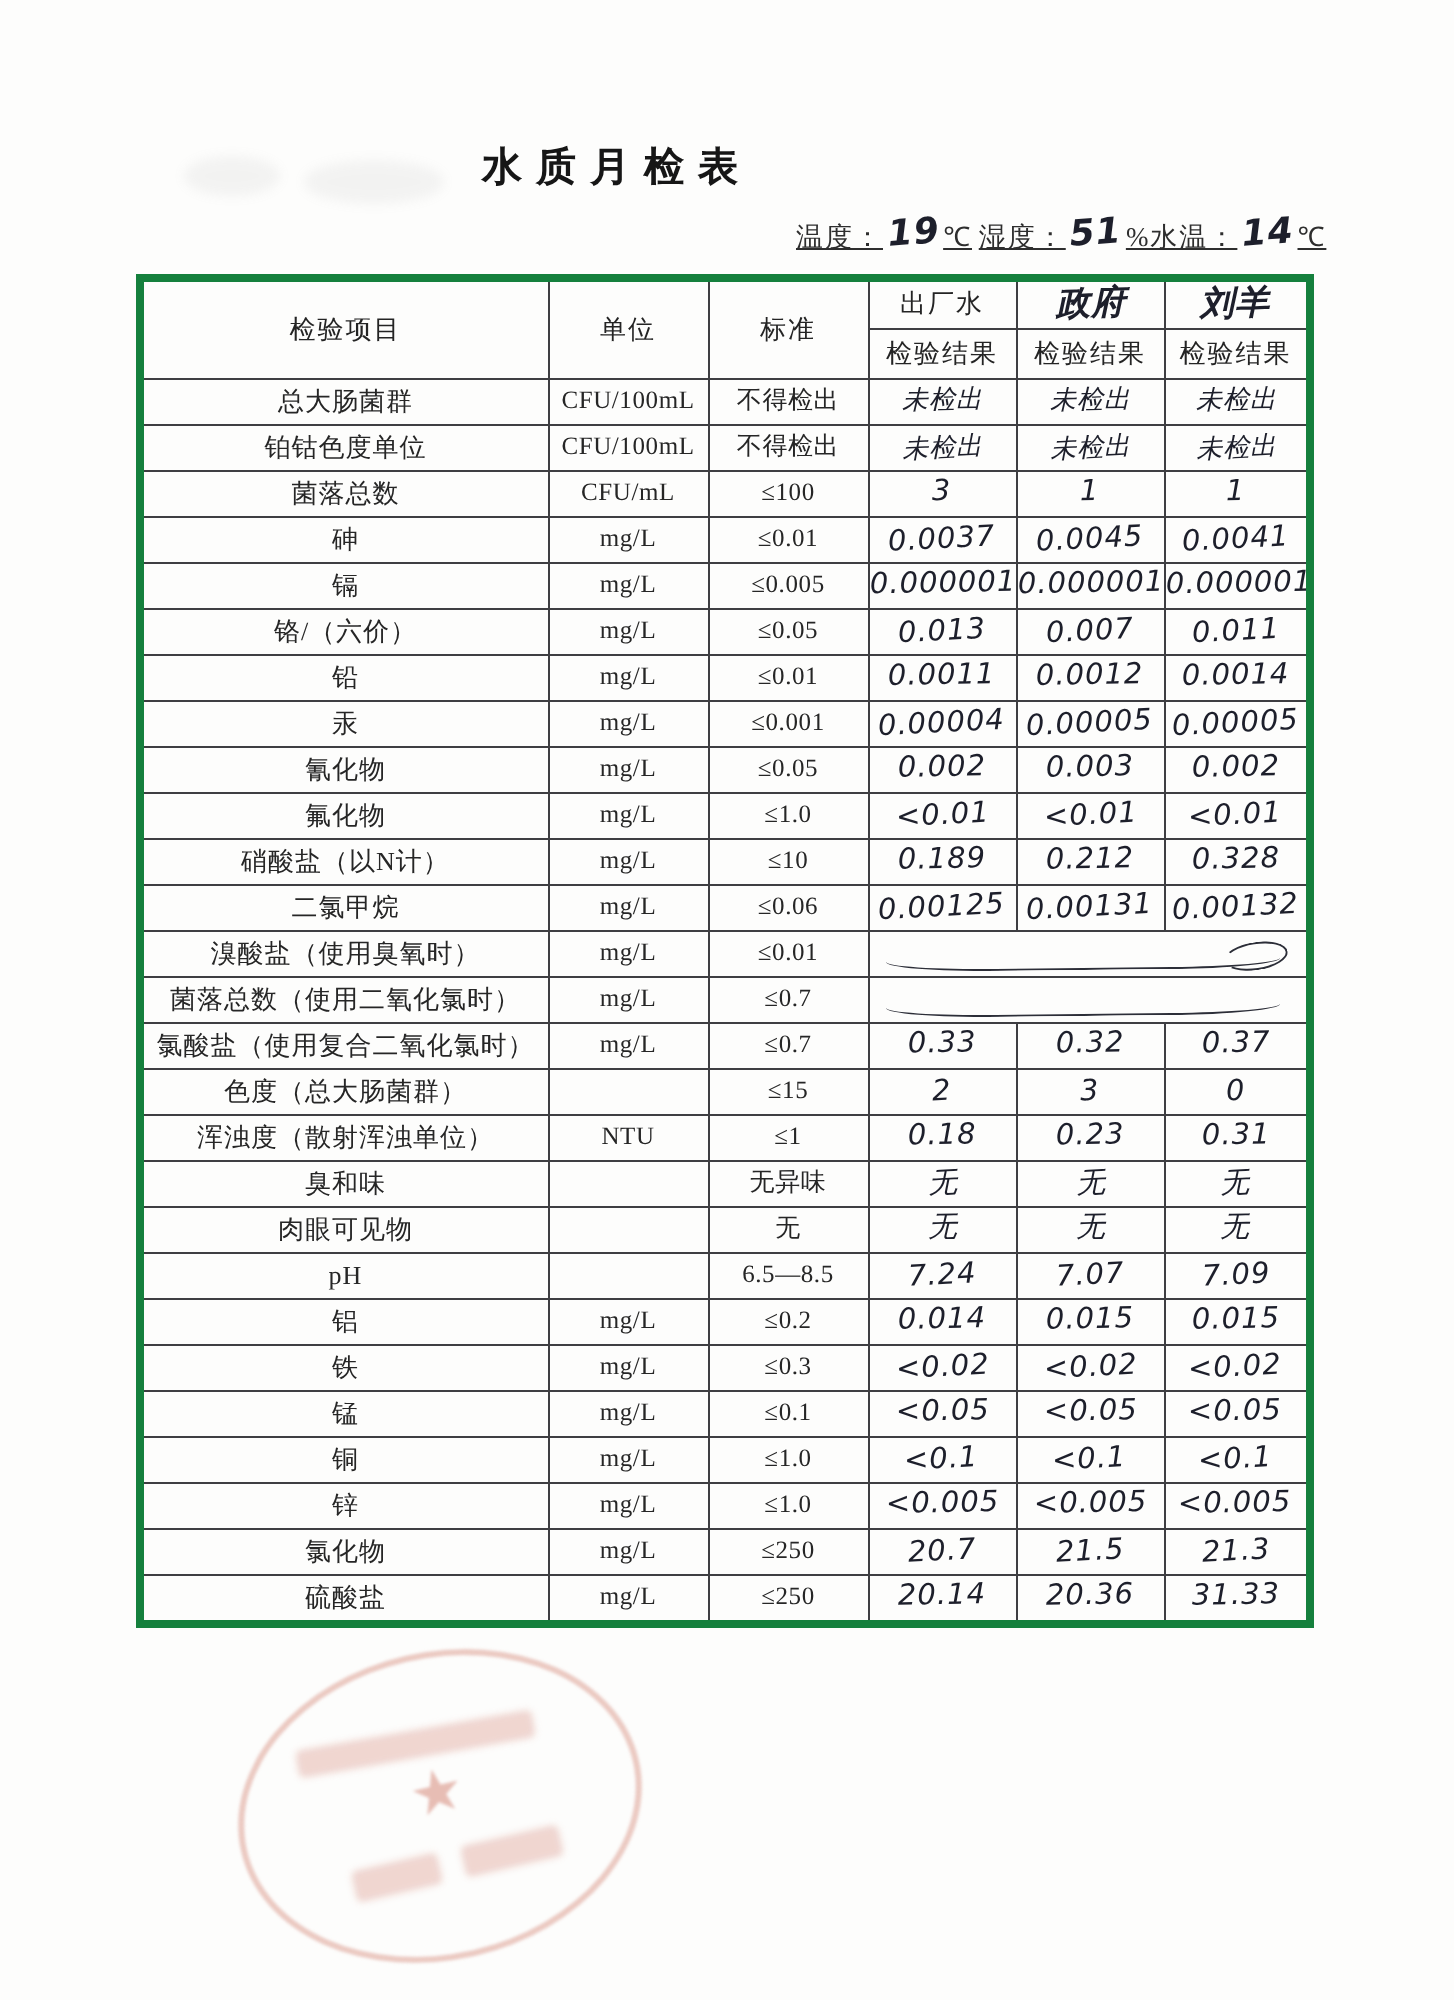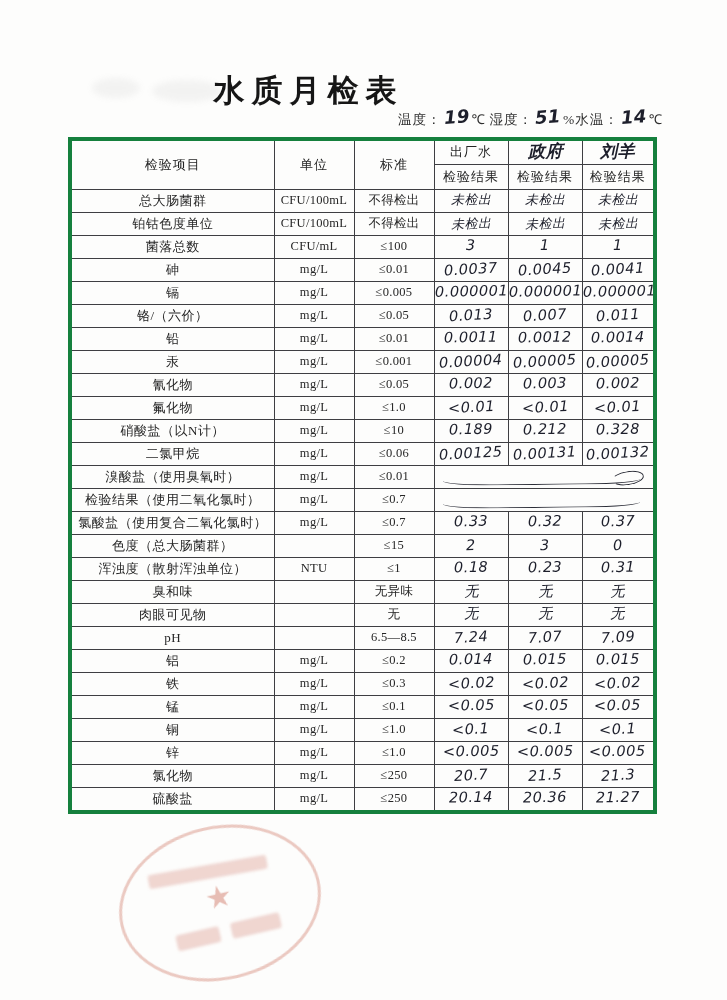--- a/index.html
+++ b/index.html
@@ -14,30 +14,30 @@
   .page{position:absolute;inset:0;background:#fdfdfc;}
 
   
   .smudge{position:absolute;border-radius:50%;filter:blur(3px);opacity:.10;background:#9a9a9a;}
   .s1{left:92px;top:78px;width:48px;height:20px;}
   .s2{left:152px;top:80px;width:70px;height:22px;}
 
   .title{
     position:absolute;left:0;top:70px;width:617px;margin:0;
     text-align:center;
-    font-size:31px;font-weight:bold;letter-spacing:7px;
+    font-size:20px;font-weight:bold;letter-spacing:7px;
     color:#161616;
     font-family:"Liberation Serif", serif;
   }
 
   .env{
     position:absolute;left:398px;top:109px;width:310px;height:26px;
     font-size:13.5px;color:#2e2e2e;white-space:nowrap;
   }
-  .env .printed{letter-spacing:1px;}
+  .env .printed{letter-spacing:1px;text-decoration:underline;}
 
   
   .hw{
     font-family:"DejaVu Sans", sans-serif;
     color:#1d1f2b;
     font-size:15px;
     font-style:italic;
     display:inline-block;
     transform:rotate(-2deg);
     letter-spacing:.5px;
@@ -236,21 +236,21 @@
         </tr>
         <tr>
           <td class="item printed">溴酸盐（使用臭氧时）</td>
           <td class="unit printed">mg/L</td>
           <td class="std printed">≤0.01</td>
           <td class="dashcell" colspan="3">
             <div class="dash loop"></div>
           </td>
         </tr>
         <tr>
-          <td class="item printed">检验结果（使用二氧化氯时）</td>
+          <td class="item printed">菌落总数（使用二氧化氯时）</td>
           <td class="unit printed">mg/L</td>
           <td class="std printed">≤0.7</td>
           <td class="dashcell" colspan="3">
             <div class="dash"></div>
           </td>
         </tr>
         <tr>
           <td class="item printed">氯酸盐（使用复合二氧化氯时）</td>
           <td class="unit printed">mg/L</td>
           <td class="std printed">≤0.7</td>
@@ -345,21 +345,21 @@
           <td class="res"><span class="hw">20.7</span></td>
           <td class="res"><span class="hw">21.5</span></td>
           <td class="res"><span class="hw">21.3</span></td>
         </tr>
         <tr>
           <td class="item printed">硫酸盐</td>
           <td class="unit printed">mg/L</td>
           <td class="std printed">≤250</td>
           <td class="res"><span class="hw">20.14</span></td>
           <td class="res"><span class="hw">20.36</span></td>
-          <td class="res"><span class="hw">21.27</span></td>
+          <td class="res"><span class="hw">31.33</span></td>
         </tr>
       </tbody>
   </table>
 
   <div class="stamp">
     <div class="star">★</div>
     <div class="tx t1"></div>
     <div class="tx t2"></div>
     <div class="tx t3"></div>
   </div>

